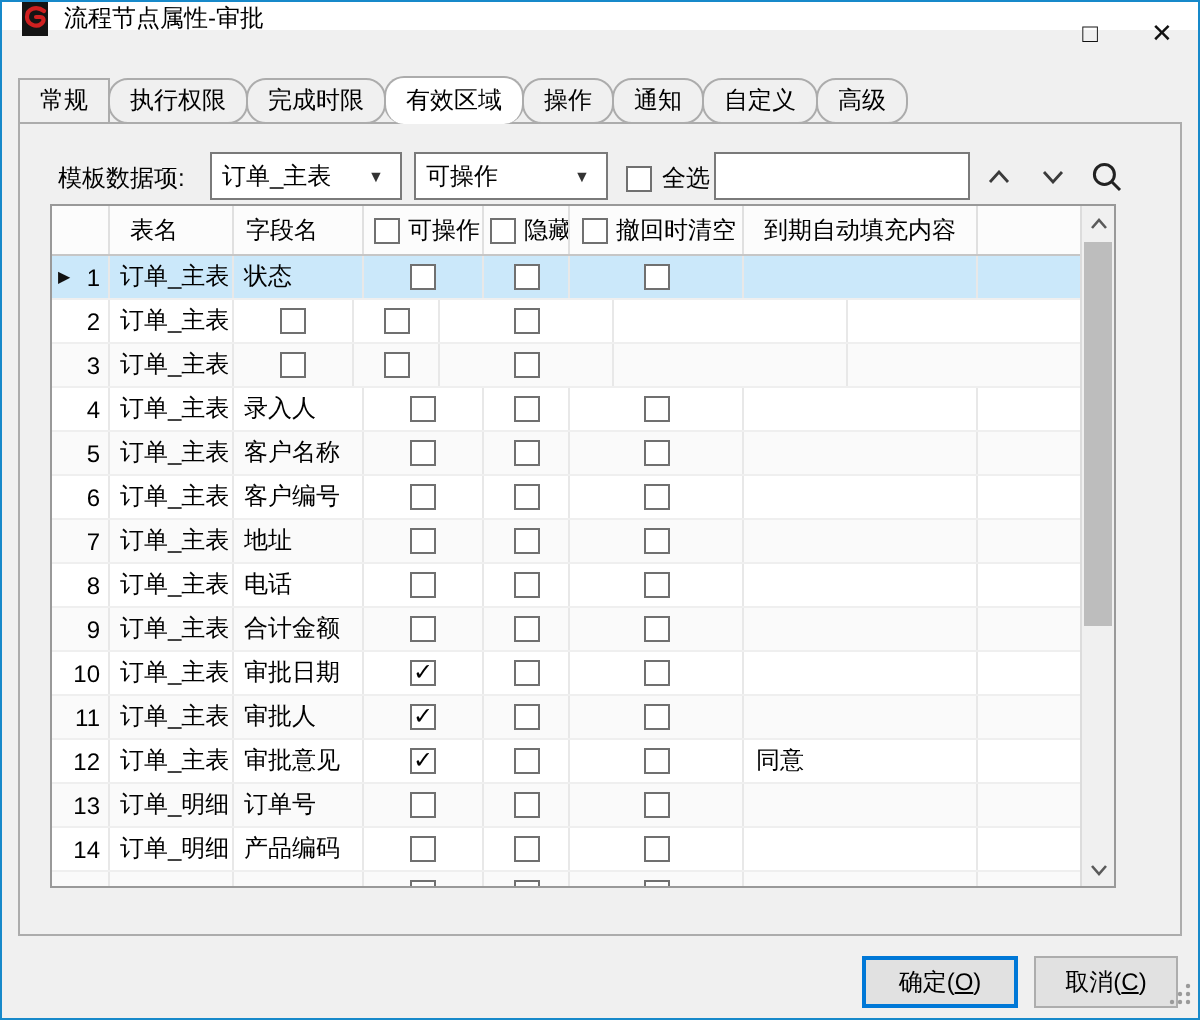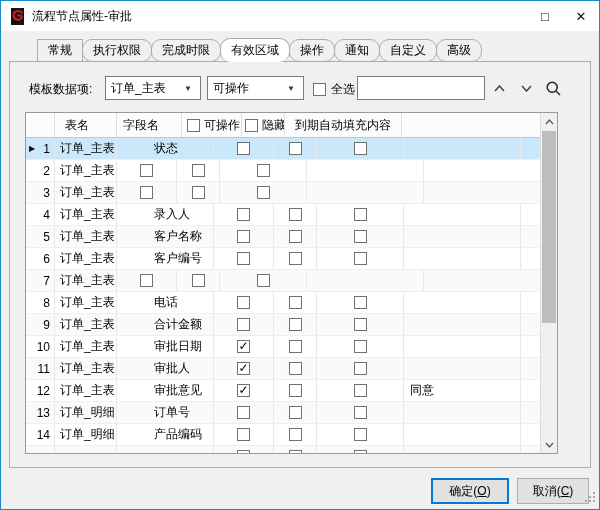--- a/index.html
+++ b/index.html
@@ -1,26 +1,26 @@
 <!DOCTYPE html>
 <html><head>
 <meta charset="utf-8">
 <style>
   html,body{margin:0;padding:0;width:600px;height:510px;overflow:hidden;background:#fff;}
   *{box-sizing:border-box;}
   .win{position:relative;width:600px;height:510px;background:#f0f0f0;border:1px solid #1789ca;
        font-family:"Liberation Sans",sans-serif;font-size:12px;color:#000;}
   
-  .titlebar{height:30px;background:#fff;display:flex;align-items:center;}
+  .titlebar{height:14px;background:#fff;display:flex;align-items:flex-start;}
   .app-icon{width:17px;height:17px;margin:0 6px 0 8px;flex:0 0 auto;}
   .title{flex:1;font-size:12px;white-space:nowrap;overflow:hidden;}
   .win-btn{width:36px;height:30px;display:flex;align-items:center;justify-content:center;
            font-size:13px;color:#111;cursor:default;}
   
-  .tabstrip{position:absolute;left:8px;top:37px;display:flex;align-items:flex-end;z-index:5;margin-left:28px;}
+  .tabstrip{position:absolute;left:8px;top:37px;display:flex;align-items:flex-end;z-index:5;}
   .tab{height:23px;line-height:21px;padding:0 10px;background:#f0f0f0;
        border:1px solid #acacac;white-space:nowrap;}
   .tab+.tab{margin-left:-1px;border-radius:10px;}
   .tab.active{height:24px;line-height:22px;background:#fff;border-bottom:0;position:relative;z-index:6;}
   .tabpage{position:absolute;left:8px;top:60px;width:582px;height:407px;
            border:1px solid #acacac;background:#f0f0f0;}
   
   .tb-label{position:absolute;left:19px;top:19px;}
   .dd{position:absolute;top:14px;height:24px;background:#fff;border:1px solid #7a7a7a;
       display:flex;align-items:center;}
@@ -31,36 +31,36 @@
   .selall{position:absolute;left:303px;top:19px;display:flex;align-items:center;gap:5px;font-family:Liberation Serif, serif;}
   .cb{width:13px;height:13px;background:#fff;border:1px solid #707070;display:inline-flex;
       align-items:center;justify-content:center;font-size:12px;line-height:11px;flex:0 0 auto;}
   .cb.checked{color:#000;}
   .search-input{position:absolute;left:347px;top:14px;width:128px;height:24px;
       border:1px solid #7a7a7a;background:#fff;padding:0 5px;font:inherit;font-size:12px;}
   .flat-btn{position:absolute;top:15px;width:22px;height:22px;display:flex;align-items:center;
       justify-content:center;background:transparent;border:none;padding:0;}
   .nav-up{left:478px;} .nav-down{left:505px;} .search-btn{left:530px;width:26px;}
   
-  .grid{position:absolute;left:15px;top:50px;width:533px;height:342px;border:1px solid #999;
+  .grid{position:absolute;left:15px;top:40px;width:533px;height:342px;border:1px solid #999;
         background:#fff;display:flex;overflow:hidden;}
   .grid-main{width:514px;overflow:hidden;}
   .g-header{display:flex;height:25px;background:#fcfcfc;border-bottom:1px solid #c6c6c6;}
   .g-h-cell{display:flex;align-items:center;border-right:1px solid #e0e0e0;overflow:hidden;
             white-space:nowrap;}
   .g-h-cell .cb{margin-right:4px;}
   .g-row{display:flex;height:22px;border-bottom:1px solid #efefef;background:#fff;}
   .g-row.odd{background:#fafafa;}
   .g-row.selected{background:#cbe8fa;}
   .g-cell{display:flex;align-items:center;border-right:1px solid #e8e8e8;overflow:hidden;
           white-space:nowrap;}
   .c-num{width:29px;justify-content:space-between;padding:0 4px 0 3px;}
   .row-ind{font-size:8px;color:#111;}
   .c-table{width:62px;padding-left:5px;}
-  .c-field{width:65px;padding-left:5px;margin-left:32px;}
+  .c-field{width:65px;padding-left:5px;}
   .c-op{width:60px;justify-content:center;}
   .c-hid{width:43px;justify-content:center;}
   .c-clr{width:87px;justify-content:center;}
   .c-fill{width:117px;padding-left:6px;}
   .c-rest{flex:1;border-right:none;}
   .h-num{width:29px;}
   .h-table{width:62px;padding-left:10px;}
   .h-field{width:65px;padding-left:6px;}
   .h-op{width:60px;padding-left:5px;}
   .h-hid{width:43px;padding-left:3px;}
@@ -154,20 +154,24 @@
           <div class="g-h-cell h-table">表名</div>
           <div class="g-h-cell h-field">字段名</div>
           <div class="g-h-cell h-op">
             <span class="cb"></span>
             <span>可操作</span>
           </div>
           <div class="g-h-cell h-hid">
             <span class="cb"></span>
             <span>隐藏</span>
           </div>
+          <div class="g-h-cell h-clr">
+            <span class="cb"></span>
+            <span>撤回时清空</span>
+          </div>
           <div class="g-h-cell h-fill">到期自动填充内容</div>
           <div class="g-h-cell h-rest"></div>
         </div>
         <div>
             <div class="g-row selected">
               <div class="g-cell c-num">
                 <span class="row-ind">▶</span>
                 <span>1</span>
               </div>
               <div class="g-cell c-table">订单_主表</div>
@@ -276,20 +280,21 @@
               </div>
               <div class="g-cell c-fill"></div>
               <div class="g-cell c-rest"></div>
             </div>
             <div class="g-row odd">
               <div class="g-cell c-num">
                 <span class="row-ind"></span>
                 <span>7</span>
               </div>
               <div class="g-cell c-table">订单_主表</div>
+              <div class="g-cell c-field">地址</div>
               <div class="g-cell c-op">
                 <span class="cb"></span>
               </div>
               <div class="g-cell c-hid">
                 <span class="cb"></span>
               </div>
               <div class="g-cell c-clr">
                 <span class="cb"></span>
               </div>
               <div class="g-cell c-fill"></div>

